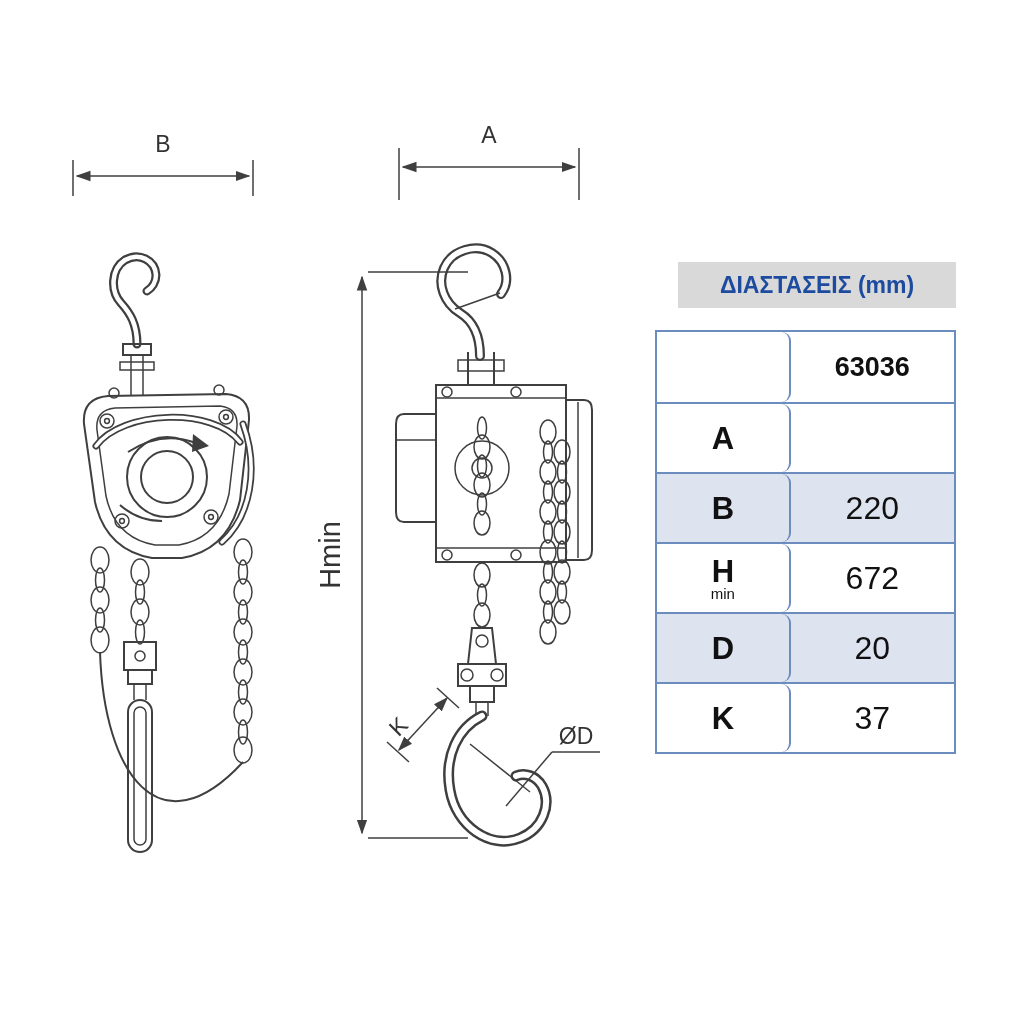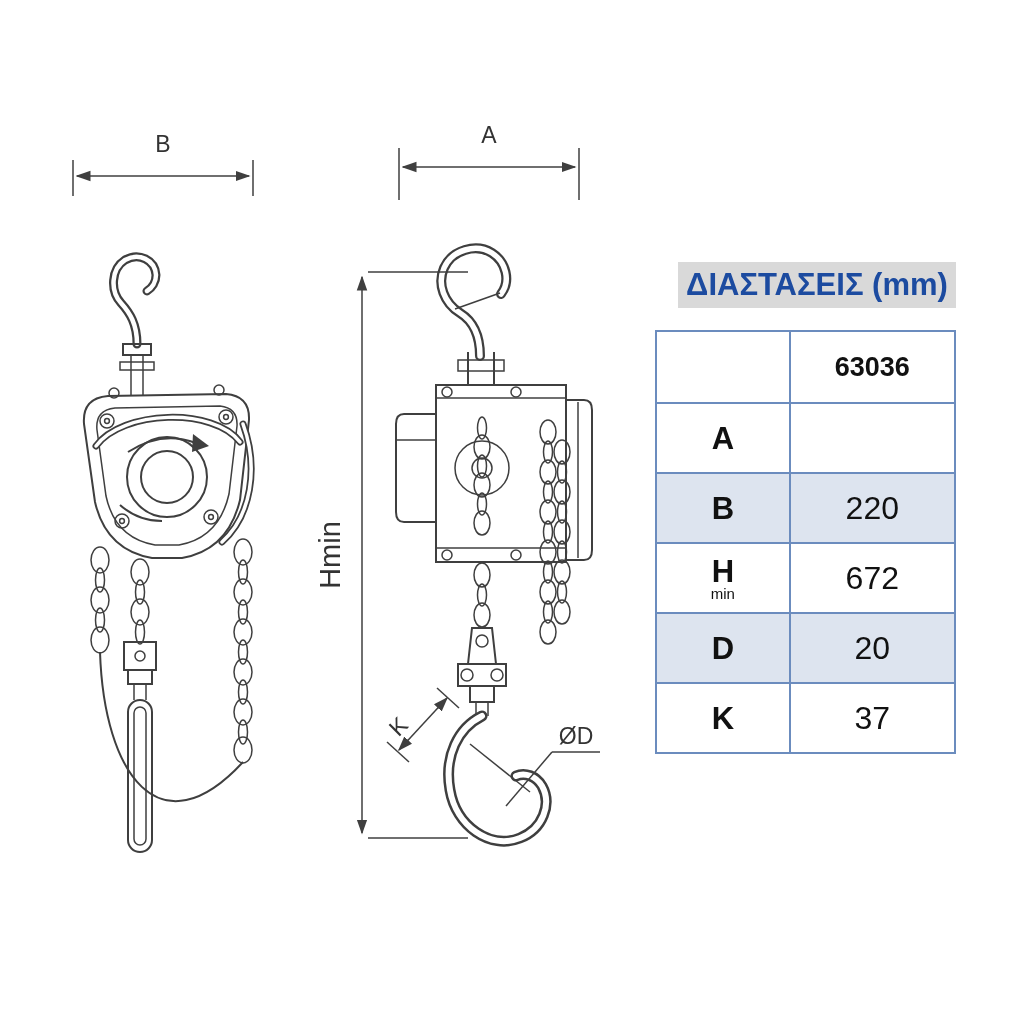--- a/index.html
+++ b/index.html
@@ -20,27 +20,27 @@
   .tube-o { stroke:#3f3f3f; fill:none; stroke-linecap:round; stroke-linejoin:round; }
   .tube-i { stroke:#ffffff; fill:none; stroke-linecap:round; stroke-linejoin:round; }
   text.dlabel { fill:#333333; font-family:"Liberation Sans", sans-serif; font-size:23px; }
   text.hlabel { font-size:29px; }
 
   
   .table-wrap { position:absolute; left:655px; top:262px; width:301px; }
   .table-title {
     height:46px; line-height:46px; text-align:center;
     background:#d9d9d9; color:#1c4ba0;
-    font-weight:bold; font-size:31px;margin-left:23px;
+    font-weight:bold; font-size:23px;margin-left:23px;
   }
   .dim-table { margin-top:22px; border:2px solid #6b8cbe; background:#ffffff; }
   .trow { display:flex; height:70px; border-top:2px solid #6b8cbe; background:transparent; }
   .trow:first-child { border-top:none; }
   .trow:nth-child(2n+3) { background:#dde4ef; }
-  .cell { display:flex; align-items:center; justify-content:center; }
+  .cell { display:flex; align-items:center; justify-content:center;border-radius:9px; }
   .label-cell {
     width:45%; border-right:2px solid #6b8cbe;
     font-weight:bold; font-size:31px; color:#111111;
     flex-direction:column; line-height:1;
   }
   .value-cell { width:55%; font-size:32px; color:#111111; }
   .model-cell { font-weight:bold; font-size:27px; }
   .sub { font-size:15px; font-weight:normal; margin-top:-1px; }
 </style>
 </head>

